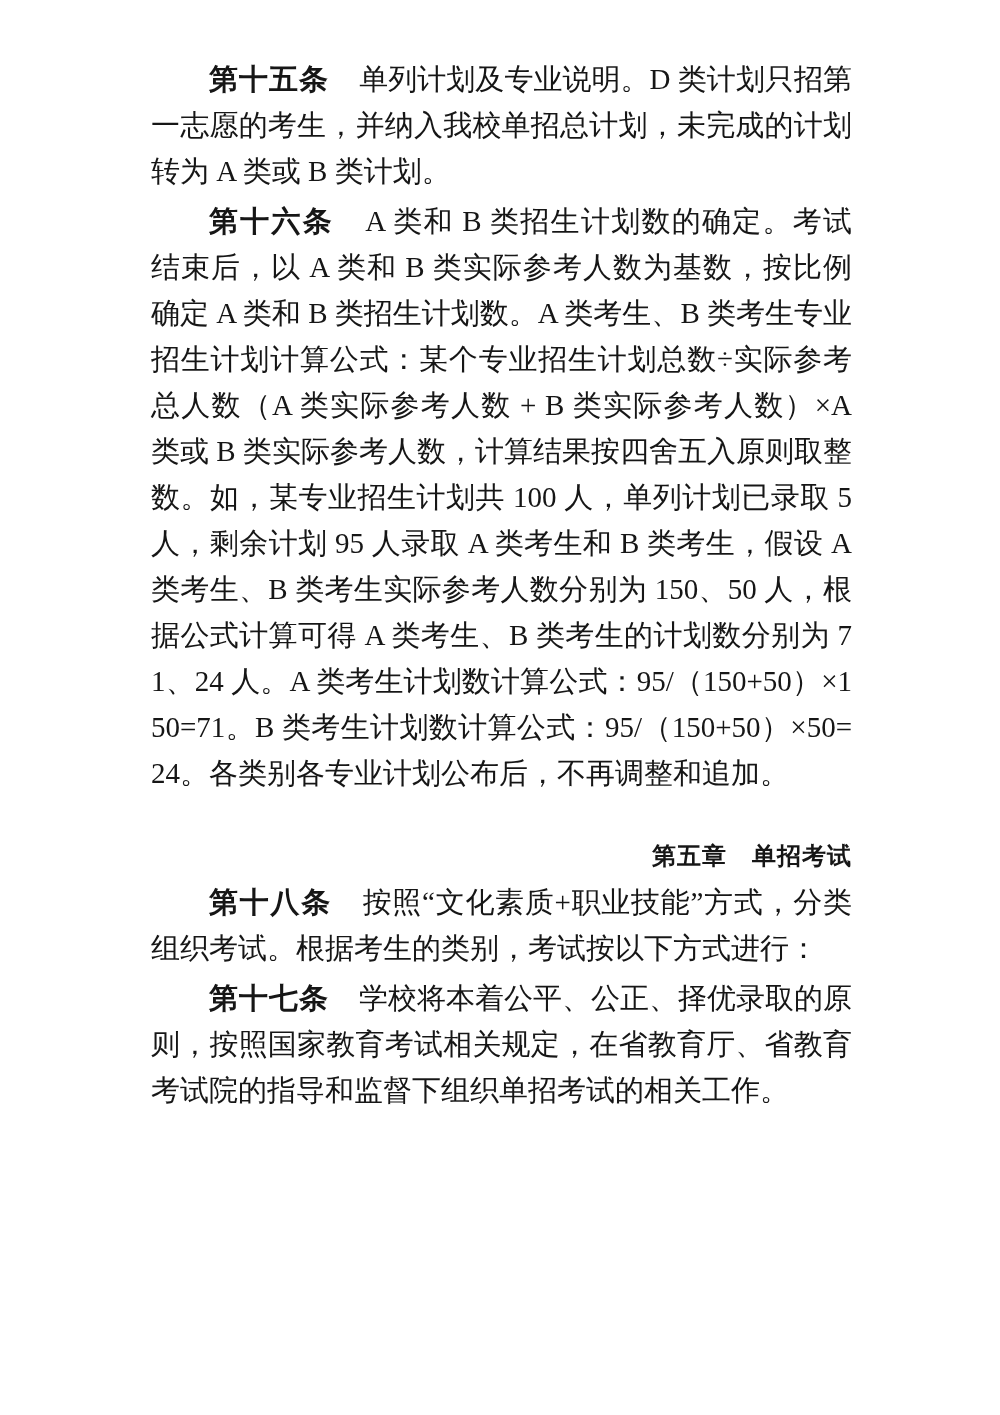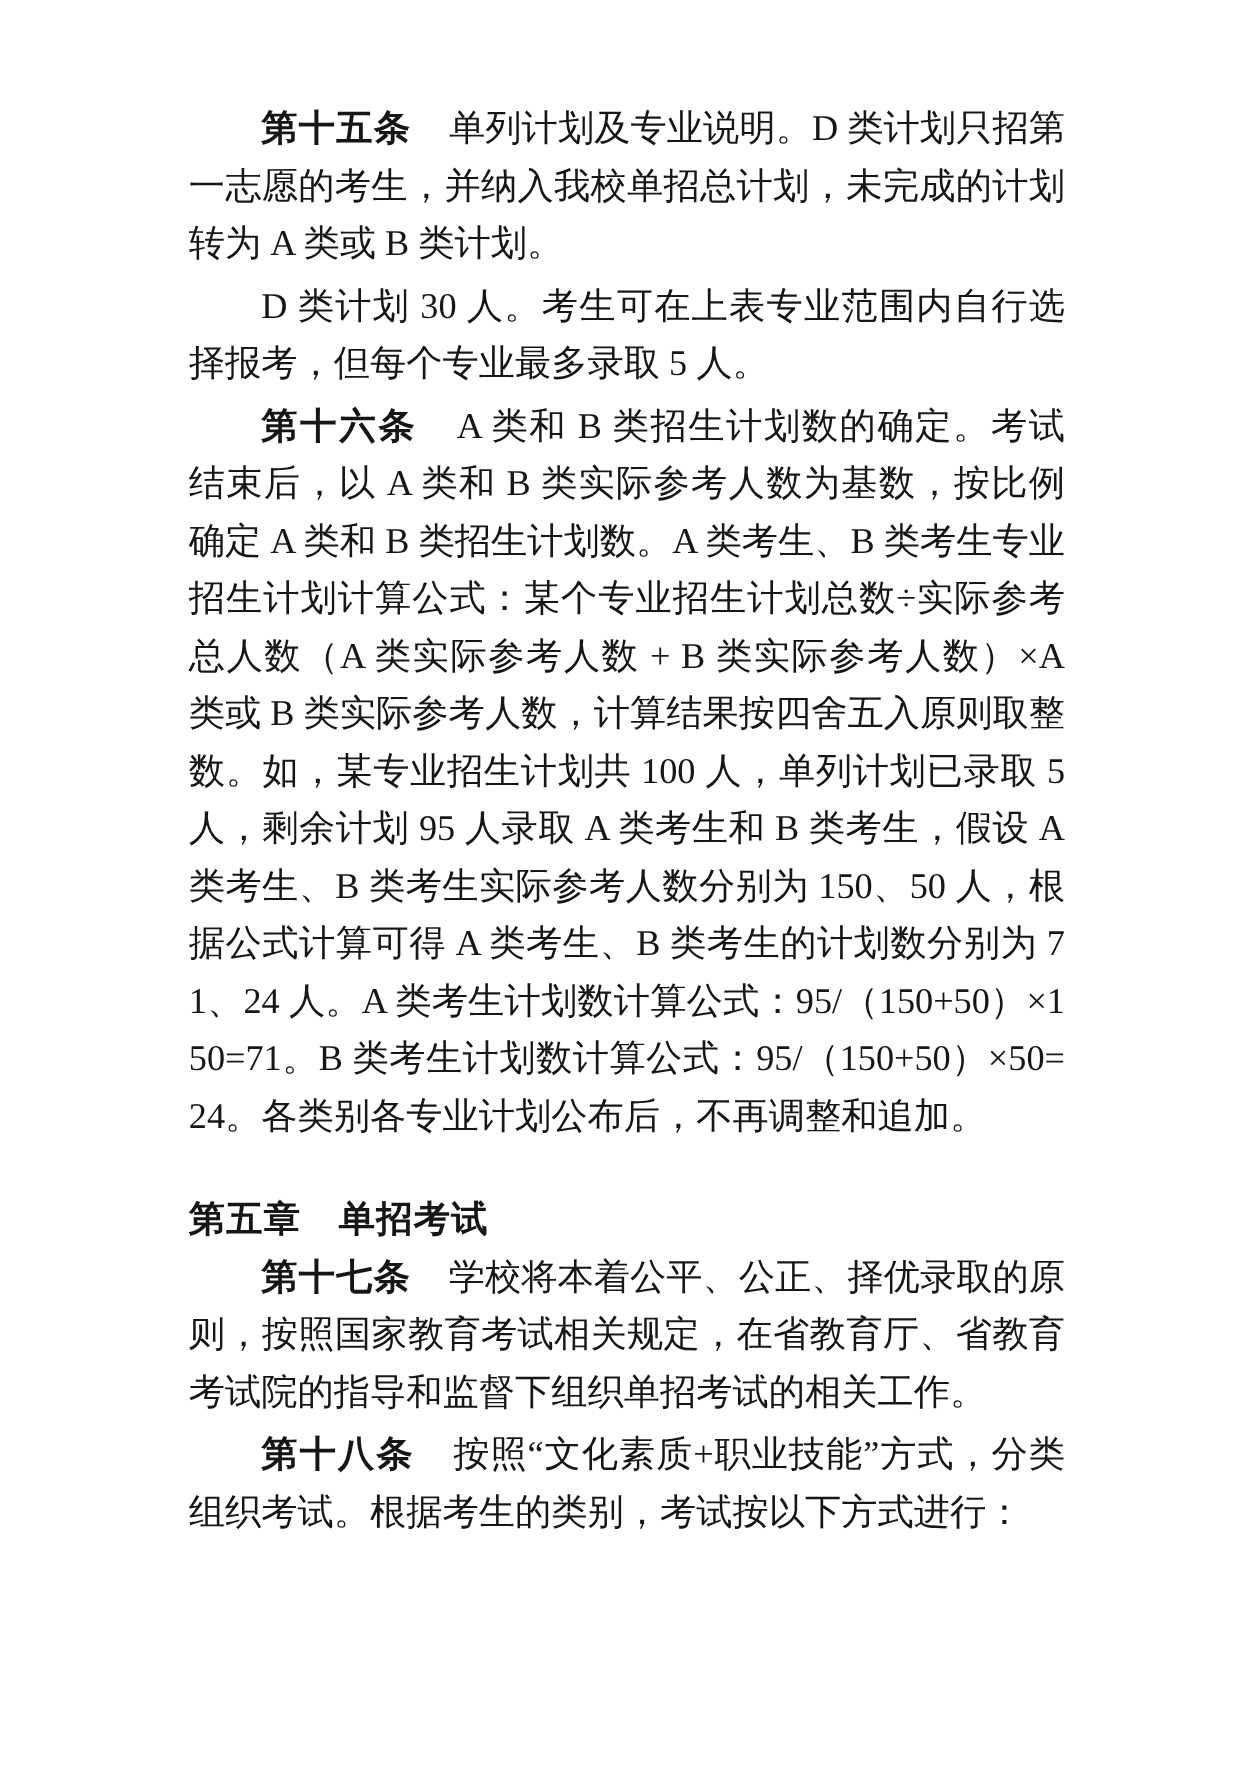--- a/index.html
+++ b/index.html
@@ -7,54 +7,53 @@
     padding: 0;
     background: #ffffff;
   }
   .page {
     position: relative;
     width: 1000px;
     height: 1415px;
     margin: 0 auto;
     background: #ffffff;
     box-sizing: border-box;
-    padding: 80px 148px 0 151px;
+    padding: 56px 148px 0 151px;
     font-family: "Liberation Serif", "DejaVu Serif", serif;
     color: #161616;
     overflow: hidden;
   }
   .body-para {
     margin: 0 0 4px 0;
     font-size: 29px;
     line-height: 46px;
     text-align: justify;
     text-indent: 2em;
     word-break: break-all;
   }
   .body-para .lead {
     font-family: "Liberation Sans", "DejaVu Sans", sans-serif;
     font-weight: 700;
     letter-spacing: 1px;
   }
   .chapter-heading {
     margin: 37px 0 0 0;
-    font-size: 29px;
+    font-size: 24px;
     line-height: 46px;
-    text-align: left;
+    text-align: right;
     text-indent: 0;
     font-weight: 700;
     font-family: "Liberation Sans", "DejaVu Sans", sans-serif;
     letter-spacing: 1px;
   }
 </style>
 </head>
 <body>
 
 <div class="page">
   <div>
       <p class="body-para"><strong class="lead">第十五条　</strong><span>单列计划及专业说明。D 类计划只招第一志愿的考生，并纳入我校单招总计划，未完成的计划转为 A 类或 B 类计划。</span></p>
-      <p class="body-para"><span>D 类计划 30 人。考生可在上表专业范围内自行选择报考，但每个专业最多录取 5 人。</span></p>
       <p class="body-para"><strong class="lead">第十六条　</strong><span>A 类和 B 类招生计划数的确定。考试结束后，以 A 类和 B 类实际参考人数为基数，按比例确定 A 类和 B 类招生计划数。A 类考生、B 类考生专业招生计划计算公式：某个专业招生计划总数÷实际参考总人数（A 类实际参考人数 + B 类实际参考人数）×A 类或 B 类实际参考人数，计算结果按四舍五入原则取整数。如，某专业招生计划共 100 人，单列计划已录取 5 人，剩余计划 95 人录取 A 类考生和 B 类考生，假设 A 类考生、B 类考生实际参考人数分别为 150、50 人，根据公式计算可得 A 类考生、B 类考生的计划数分别为 71、24 人。A 类考生计划数计算公式：95/（150+50）×150=71。B 类考生计划数计算公式：95/（150+50）×50=24。各类别各专业计划公布后，不再调整和追加。</span></p>
       <p class="chapter-heading"><span>第五章　单招考试</span></p>
+      <p class="body-para"><strong class="lead">第十八条　</strong><span>按照“文化素质+职业技能”方式，分类组织考试。根据考生的类别，考试按以下方式进行：</span></p>
       <p class="body-para"><strong class="lead">第十七条　</strong><span>学校将本着公平、公正、择优录取的原则，按照国家教育考试相关规定，在省教育厅、省教育考试院的指导和监督下组织单招考试的相关工作。</span></p>
-      <p class="body-para"><strong class="lead">第十八条　</strong><span>按照“文化素质+职业技能”方式，分类组织考试。根据考生的类别，考试按以下方式进行：</span></p>
     </div>
 </div>
 
 </body></html>

